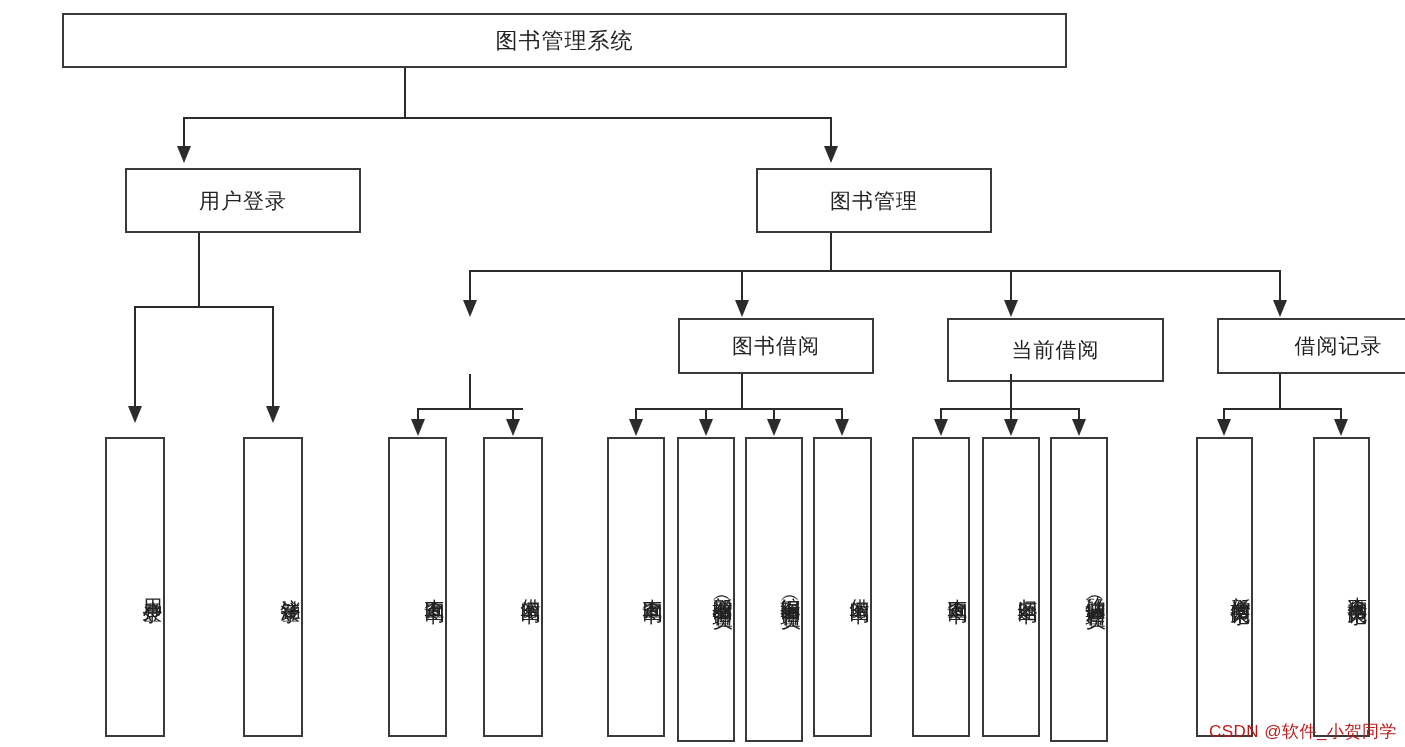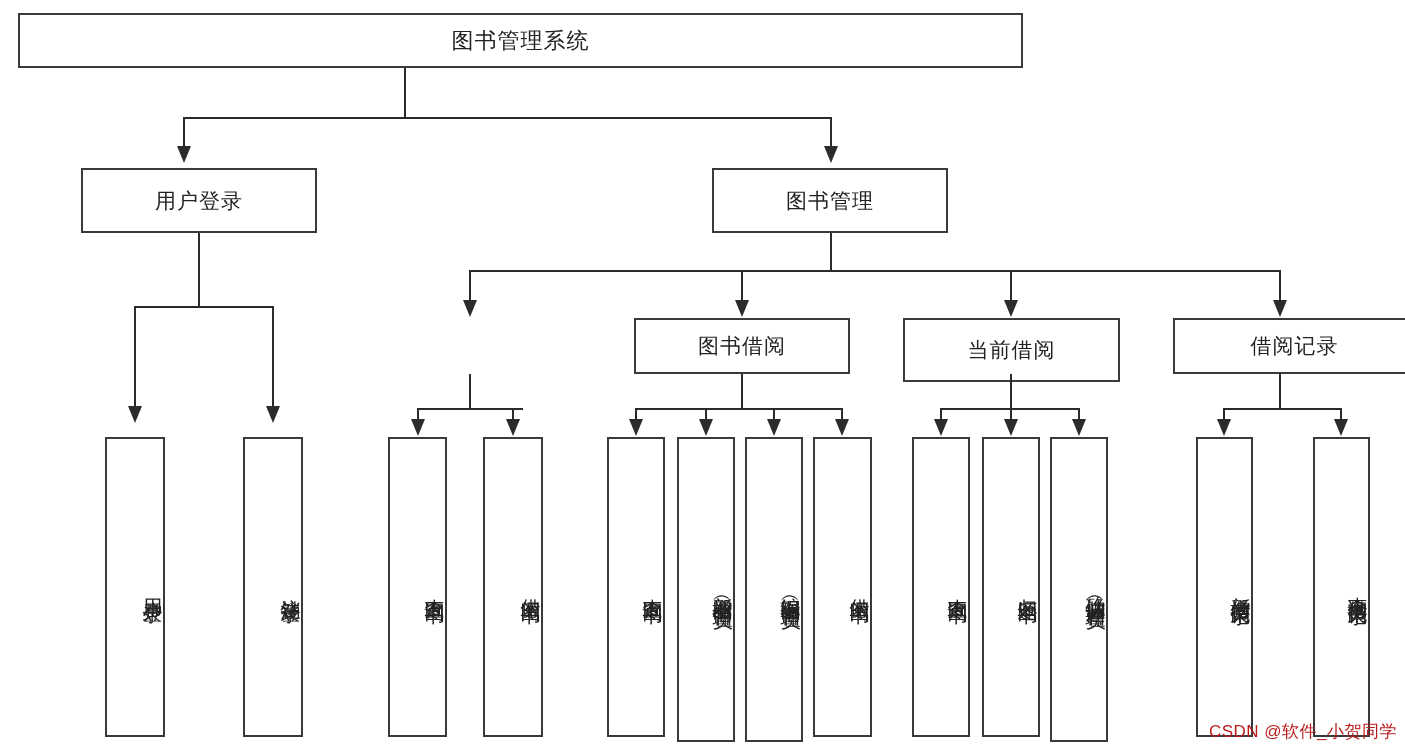--- a/index.html
+++ b/index.html
@@ -4,21 +4,21 @@
 <style>
   html,body{margin:0;padding:0;background:#ffffff;}
   body{width:1405px;height:747px;overflow:hidden;
        font-family:"Liberation Sans","DejaVu Sans",sans-serif;}
   #stage{position:relative;width:1405px;height:747px;background:#fff;}
 
   
   .node{position:absolute;box-sizing:border-box;background:#ffffff;
         border:2px solid #3a3a3a;display:flex;align-items:center;
         justify-content:center;color:#222;}
-  .node.h{font-size:21px;letter-spacing:1px;white-space:nowrap;}
+  .node.h{font-size:21px;letter-spacing:1px;white-space:nowrap;margin-left:44px;}
   .node.root{font-size:22px;}
   .node.v{writing-mode:vertical-rl;text-orientation:upright;
           font-size:20px;letter-spacing:2px;line-height:1.05;
           padding-top:6px;padding-bottom:6px;align-items:flex-start;
           justify-content:center;}
   .node.v span{display:block;}
 
   
   .ln{position:absolute;background:#2b2b2b;}
   .v-ln{width:2px;}
@@ -71,21 +71,21 @@
 
   <div class="ln v-ln" style="left:741px;top:270px;width:2px;height:33px;"></div>
   <div class="arrow" style="left:735px;top:300px;"></div>
 
   <div class="ln v-ln" style="left:1010px;top:270px;width:2px;height:33px;"></div>
   <div class="arrow" style="left:1004px;top:300px;"></div>
 
   <div class="ln v-ln" style="left:1279px;top:270px;width:2px;height:33px;"></div>
   <div class="arrow" style="left:1273px;top:300px;"></div>
 
-  <div class="node h" style="left:634px;top:318px;width:216px;height:56px;">
+  <div class="node h" style="left:634px;top:318px;width:196px;height:56px;">
     <span>图书借阅</span>
   </div>
   <div class="node h" style="left:903px;top:318px;width:217px;height:64px;">
     <span>当前借阅</span>
   </div>
   <div class="node h" style="left:1173px;top:318px;width:243px;height:56px;">
     <span>借阅记录</span>
   </div>
 
   <div class="ln v-ln" style="left:469px;top:374px;width:2px;height:35px;"></div>

